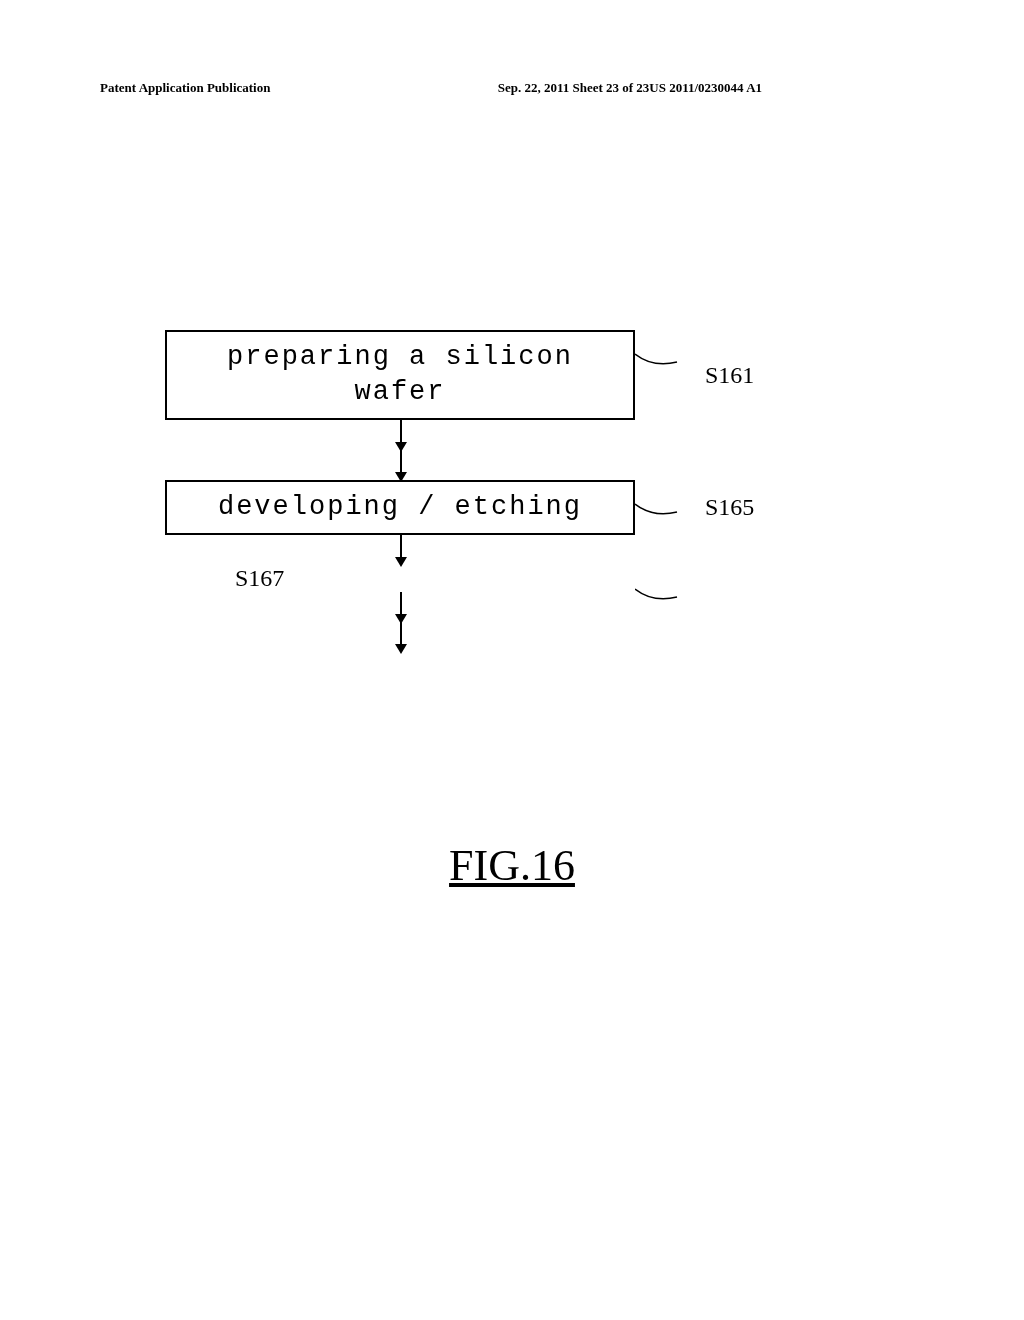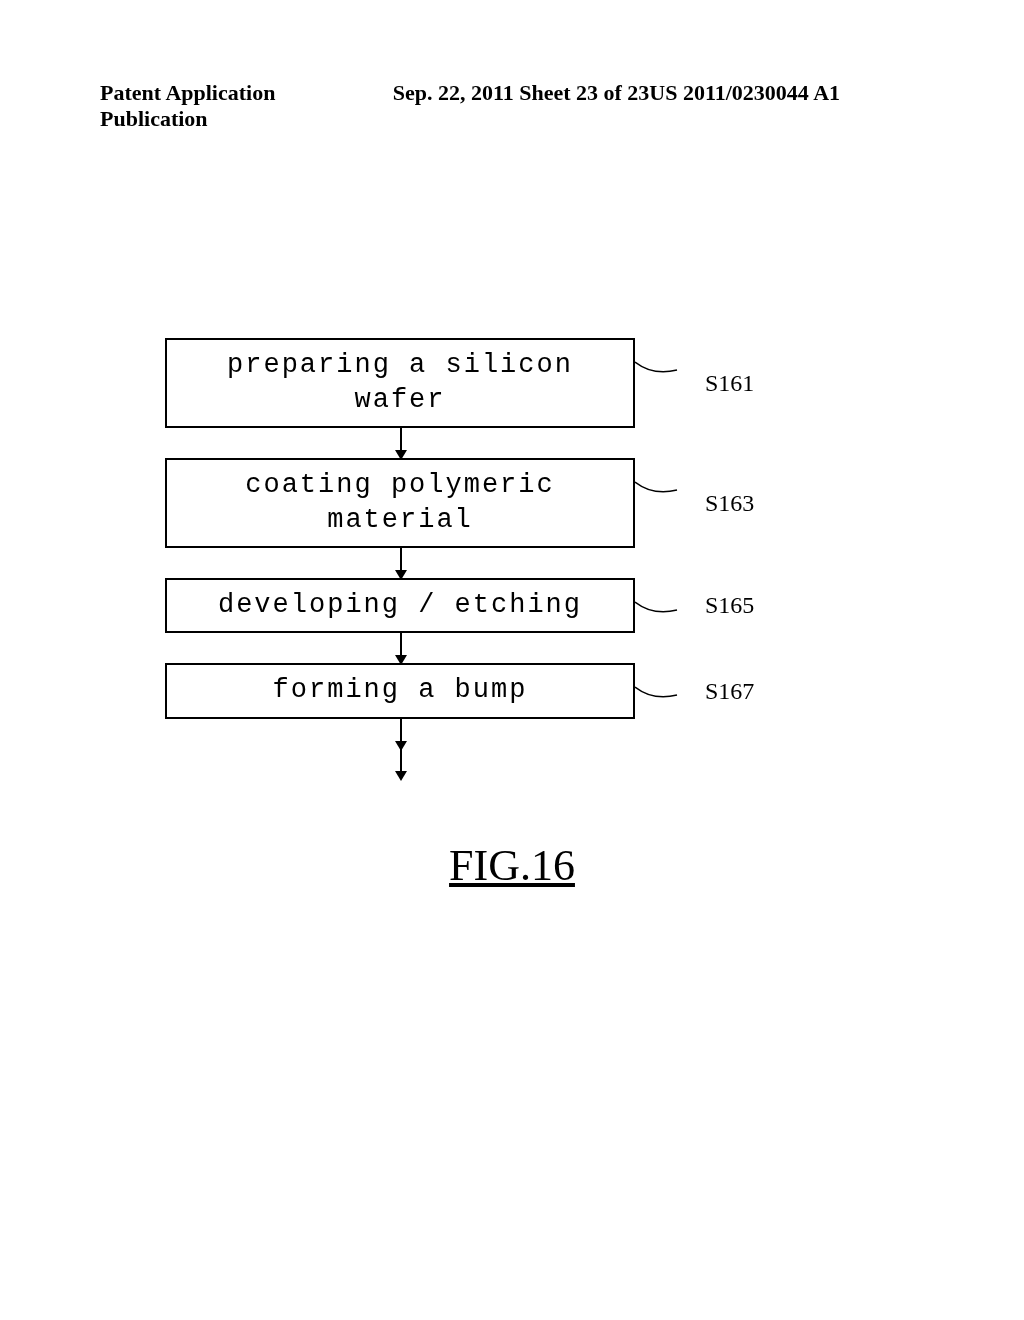--- a/index.html
+++ b/index.html
@@ -14,21 +14,21 @@
       font-family: 'Times New Roman', Times, serif;
       position: relative;
     }
     .header {
       position: absolute;
       top: 80px;
       left: 0;
       width: 100%;
       display: flex;
       justify-content: space-around;
-      font-size: 22px;
+      font-size: 13px;
       font-weight: bold;
       padding: 0 100px;
     }
     .header-left {
       flex: 1;
       text-align: left;
     }
     .header-center {
       flex: 1;
       text-align: right;
@@ -36,21 +36,20 @@
     }
     .header-right {
       flex: 1;
       text-align: left;
     }
     .flowchart {
       position: absolute;
       top: 330px;
       left: 165px;
       width: 700px;
-      margin-top: 8px;
     }
     .step-row {
       display: flex;
       align-items: center;
       position: relative;
     }
     .step-box {
       width: 470px;
       border: 2px solid black;
       padding: 8px 12px;
@@ -119,44 +118,34 @@
     <div class="step-box">preparing a silicon wafer</div>
     <div class="curve-connector" style="left:470px; top:18px;">
       <svg viewBox="0 0 45 20">
           <path d="M 0 6 Q 18 20 42 14" stroke="black" stroke-width="1.5" fill="none"></path>
         </svg>
     </div>
     <div class="step-label">S161</div>
   </div>
   <div class="arrow-connector"></div>
 
-  <div class="step-row">
-    <div class="step-box">coating polymeric material</div>
-    <div class="curve-connector" style="left:470px; top:18px;">
-      <svg viewBox="0 0 45 20">
-          <path d="M 0 6 Q 18 20 42 14" stroke="black" stroke-width="1.5" fill="none"></path>
-        </svg>
-    </div>
-    <div class="step-label">S163</div>
-  </div>
   <div class="arrow-connector"></div>
 
   <div class="step-row">
     <div class="step-box">developing / etching</div>
     <div class="curve-connector" style="left:470px; top:18px;">
       <svg viewBox="0 0 45 20">
           <path d="M 0 6 Q 18 20 42 14" stroke="black" stroke-width="1.5" fill="none"></path>
         </svg>
     </div>
     <div class="step-label">S165</div>
   </div>
   <div class="arrow-connector"></div>
 
   <div class="step-row">
-    <div class="step-box">forming a bump</div>
     <div class="curve-connector" style="left:470px; top:18px;">
       <svg viewBox="0 0 45 20">
           <path d="M 0 6 Q 18 20 42 14" stroke="black" stroke-width="1.5" fill="none"></path>
         </svg>
     </div>
     <div class="step-label">S167</div>
   </div>
   <div class="arrow-connector"></div>
 
   <div class="arrow-connector"></div>

